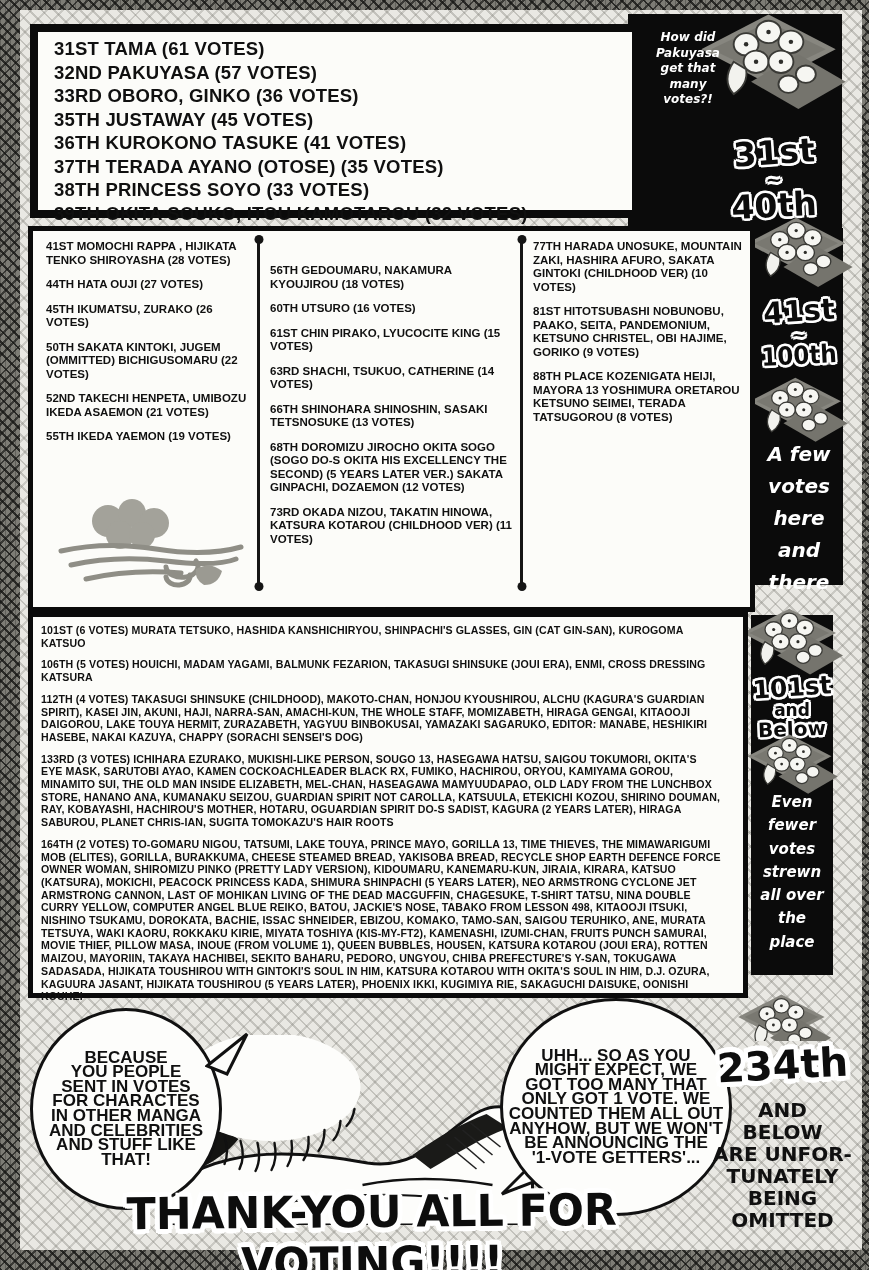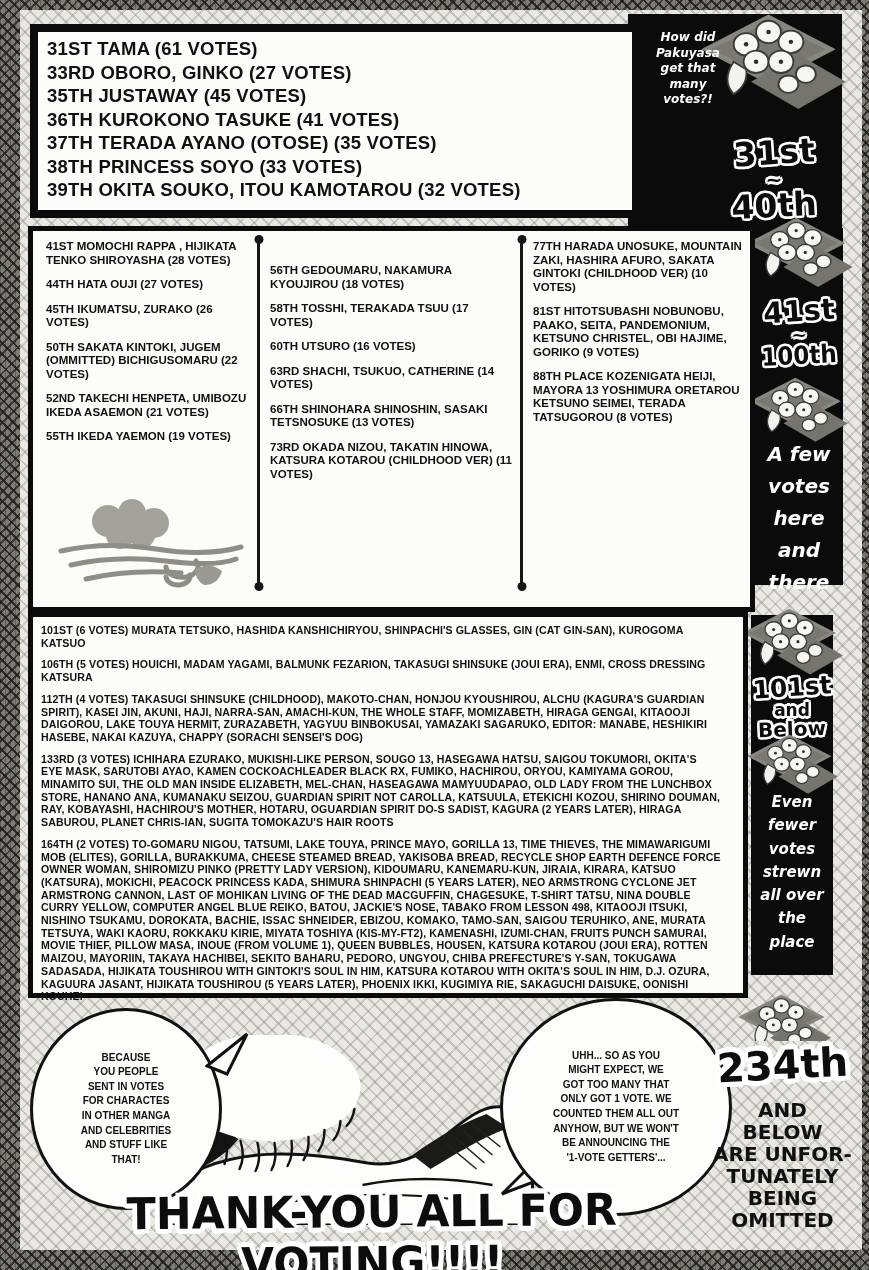--- a/index.html
+++ b/index.html
@@ -25,21 +25,21 @@
   .para{font-size:10.6px;font-weight:bold;color:#101010;line-height:12.7px;margin:0 14px 9px 0;letter-spacing:.1px;}
   .vdiv{position:absolute;width:3px;background:#151515;}
   .vdiv::before,.vdiv::after{content:"";position:absolute;left:50%;transform:translateX(-50%);
     width:9px;height:9px;border-radius:50%;background:#151515;}
   .vdiv::before{top:-4px}.vdiv::after{bottom:-4px}
   .outline-num{color:#0c0c0c;font-weight:800;font-family:"DejaVu Sans",sans-serif;text-align:center;
     text-shadow:-2px -2px 0 #fff,2px -2px 0 #fff,-2px 2px 0 #fff,2px 2px 0 #fff,-2.6px 0 0 #fff,2.6px 0 0 #fff,0 -2.6px 0 #fff,0 2.6px 0 #fff;}
   .hand{font-family:"DejaVu Sans",sans-serif;font-style:italic;font-weight:bold;color:#fff;text-align:center;}
   .bubble{position:absolute;background:#fdfdfb;border:3px solid #111;border-radius:50%;
     display:flex;align-items:center;justify-content:center;text-align:center;z-index:3;}
-  .bubble-text{font-size:10px;font-weight:bold;color:#101010;line-height:14.6px;}
+  .bubble-text{font-size:17px;font-weight:bold;color:#101010;line-height:14.6px;}
   .big-outline{color:#0d0d0d;font-weight:800;font-family:"DejaVu Sans",sans-serif;
     text-shadow:-4px -4px 0 #fff,4px -4px 0 #fff,-4px 4px 0 #fff,4px 4px 0 #fff,-5px 0 0 #fff,5px 0 0 #fff,0 -5px 0 #fff,0 5px 0 #fff,-2px 5px 0 #fff,2px -5px 0 #fff;}
   .flower{position:absolute;}
   svg.defs{position:absolute;width:0;height:0;}
 </style>
 </head>
 <body>
 
 <svg class="defs">
   <defs>
@@ -97,23 +97,24 @@
 get that
 many
 votes?!</div>
     <div style="position:absolute;right:8px;bottom:4px;width:120px;text-align:center;">
       <div class="outline-num" style="font-size:33px;transform:rotate(-4deg);">31st</div>
       <div class="outline-num" style="font-size:20px;line-height:14px;">~</div>
       <div class="outline-num" style="font-size:33px;transform:rotate(-3deg);">40th</div>
     </div>
   </div>
 
-  <div class="whitebox" style="left:30px;top:24px;width:610px;height:194px;border-width:8px;padding:5px 6px 0 9px;">
+  <div class="whitebox" style="left:30px;top:24px;width:610px;height:194px;border-width:8px;padding:5px 6px 0 16px;">
     <div class="listline">31ST TAMA (61 VOTES)</div>
-    <div class="listline">33RD OBORO, GINKO (27 VOTES)</div>
+    <div class="listline">32ND PAKUYASA (57 VOTES)</div>
+    <div class="listline">33RD OBORO, GINKO (36 VOTES)</div>
     <div class="listline">35TH JUSTAWAY (45 VOTES)</div>
     <div class="listline">36TH KUROKONO TASUKE (41 VOTES)</div>
     <div class="listline">37TH TERADA AYANO (OTOSE) (35 VOTES)</div>
     <div class="listline">38TH PRINCESS SOYO (33 VOTES)</div>
     <div class="listline">39TH OKITA SOUKO, ITOU KAMOTAROU (32 VOTES)</div>
   </div>
 
   <div class="blackpanel" style="left:755px;top:228px;width:88px;height:357px;">
     <svg class="flower" style="left:-12px;top:-12px;width:110px;height:82px;" viewBox="0 0 120 90">
         <use href="#flower"></use>
@@ -138,24 +139,25 @@
       <p class="entry">41ST MOMOCHI RAPPA , HIJIKATA TENKO SHIROYASHA (28 VOTES)</p>
       <p class="entry">44TH HATA OUJI (27 VOTES)</p>
       <p class="entry">45TH IKUMATSU, ZURAKO (26 VOTES)</p>
       <p class="entry">50TH SAKATA KINTOKI, JUGEM (OMMITTED) BICHIGUSOMARU (22 VOTES)</p>
       <p class="entry">52ND TAKECHI HENPETA, UMIBOZU IKEDA ASAEMON (21 VOTES)</p>
       <p class="entry">55TH IKEDA YAEMON (19 VOTES)</p>
     </div>
     <div class="vdiv" style="left:224px;top:8px;height:348px;"></div>
     <div style="position:absolute;left:237px;top:9px;width:243px;margin-top:24px;">
       <p class="entry">56TH GEDOUMARU, NAKAMURA KYOUJIROU (18 VOTES)</p>
-      <p class="entry">58TH TOSSHI, TERAKADA TSUU (17 VOTES)</p>
       <p class="entry">60TH UTSURO (16 VOTES)</p>
+      <p class="entry">61ST CHIN PIRAKO, LYUCOCITE KING (15 VOTES)</p>
       <p class="entry">63RD SHACHI, TSUKUO, CATHERINE (14 VOTES)</p>
       <p class="entry">66TH SHINOHARA SHINOSHIN, SASAKI TETSNOSUKE (13 VOTES)</p>
+      <p class="entry">68TH DOROMIZU JIROCHO OKITA SOGO (SOGO DO-S OKITA HIS EXCELLENCY THE SECOND) (5 YEARS LATER VER.) SAKATA GINPACHI, DOZAEMON (12 VOTES)</p>
       <p class="entry">73RD OKADA NIZOU, TAKATIN HINOWA, KATSURA KOTAROU (CHILDHOOD VER) (11 VOTES)</p>
     </div>
     <div class="vdiv" style="left:487px;top:8px;height:348px;"></div>
     <div style="position:absolute;left:500px;top:9px;width:212px;">
       <p class="entry">77TH HARADA UNOSUKE, MOUNTAIN ZAKI, HASHIRA AFURO, SAKATA GINTOKI (CHILDHOOD VER) (10 VOTES)</p>
       <p class="entry">81ST HITOTSUBASHI NOBUNOBU, PAAKO, SEITA, PANDEMONIUM, KETSUNO CHRISTEL, OBI HAJIME, GORIKO (9 VOTES)</p>
       <p class="entry">88TH PLACE KOZENIGATA HEIJI, MAYORA 13 YOSHIMURA ORETAROU KETSUNO SEIMEI, TERADA TATSUGOROU (8 VOTES)</p>
     </div>
     <svg style="position:absolute;left:8px;bottom:8px;width:210px;height:100px;" viewBox="0 0 200 100">
         <use href="#swirl"></use>

